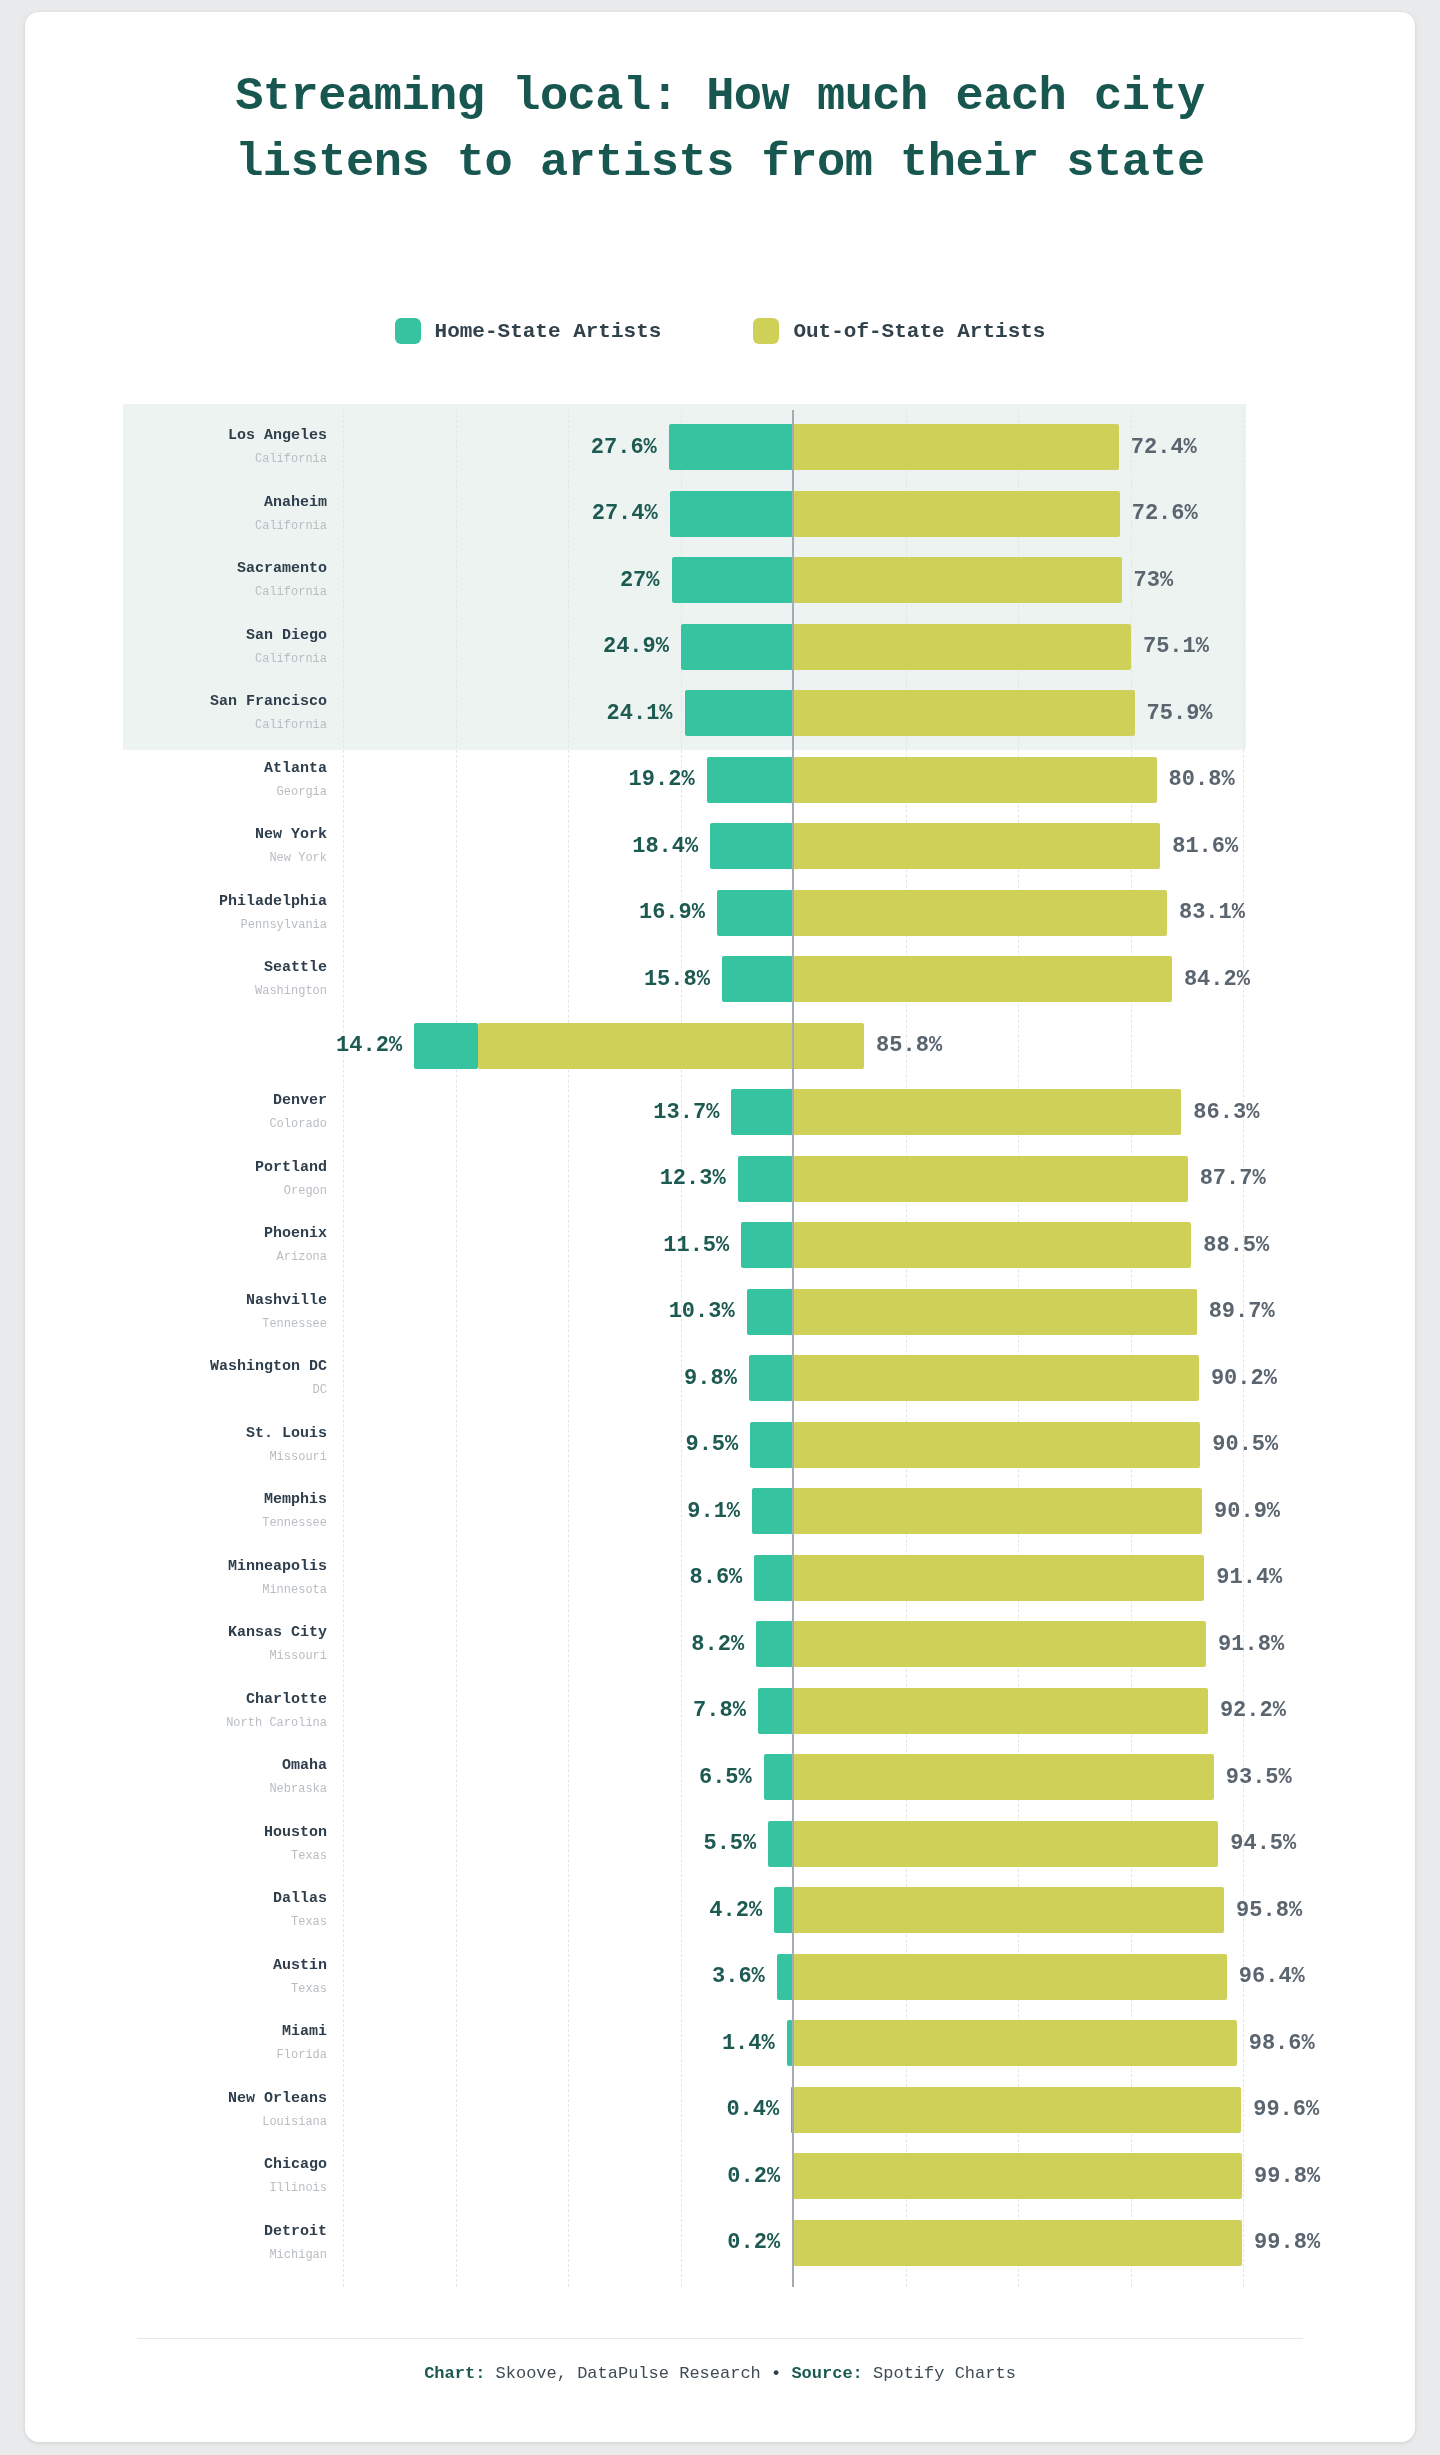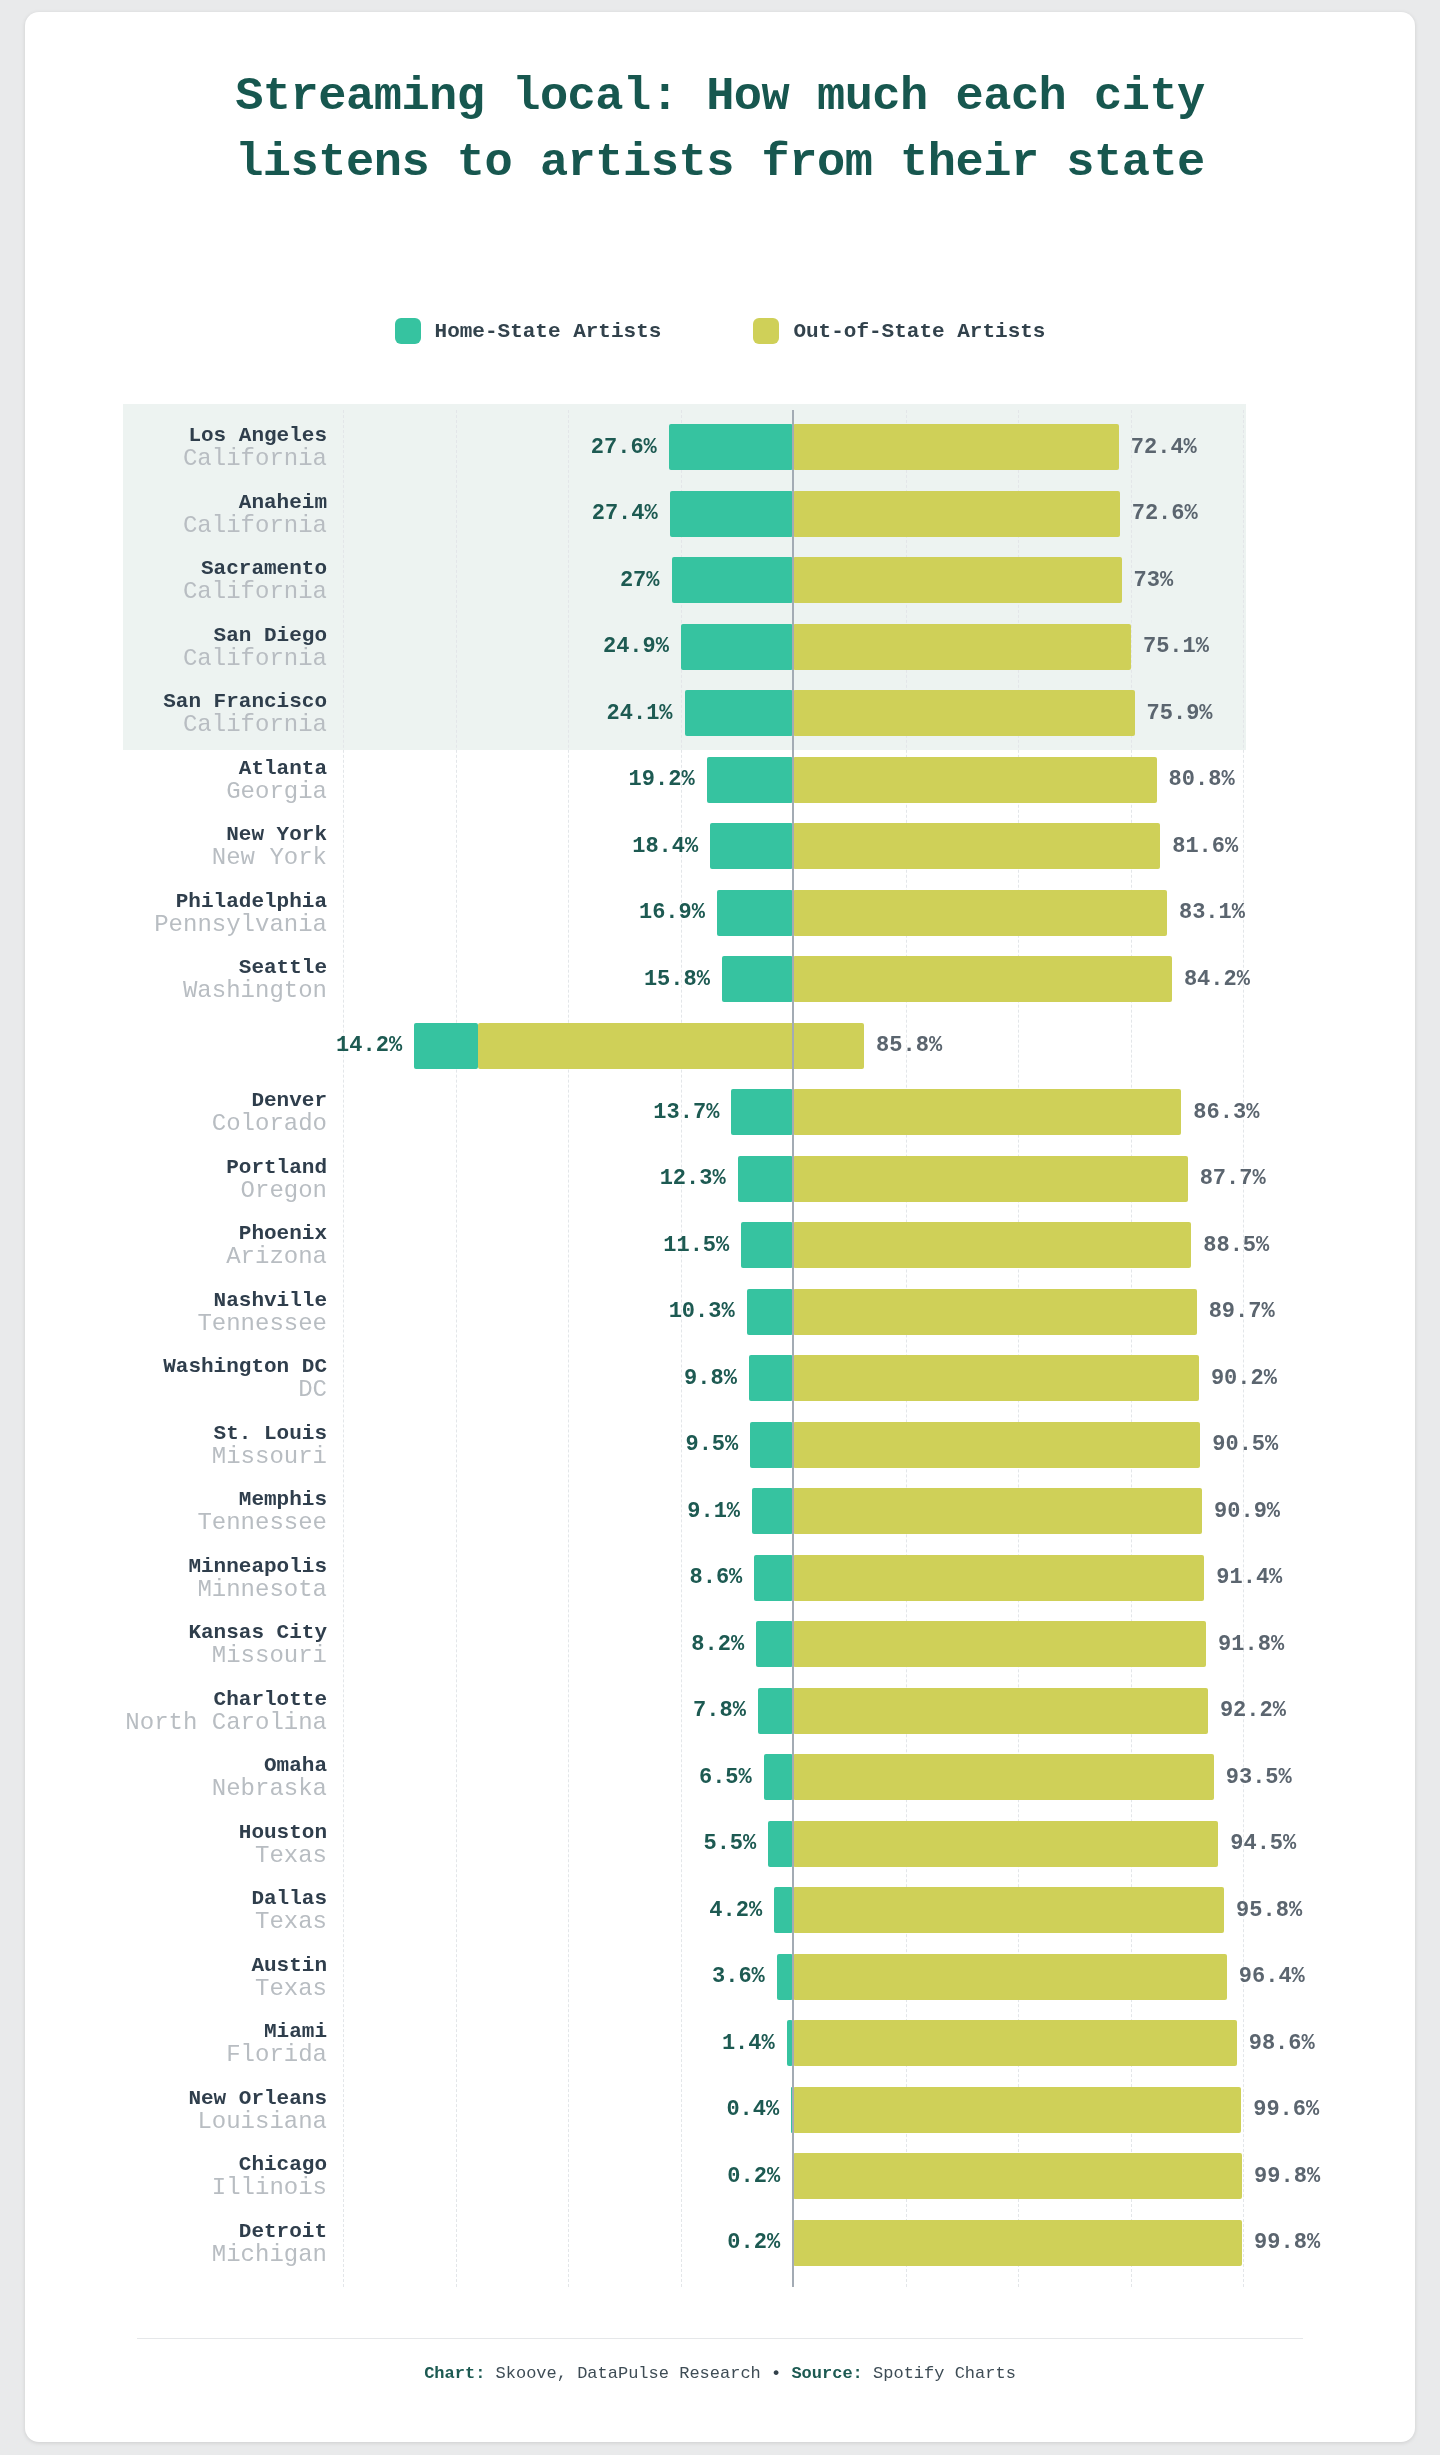--- a/index.html
+++ b/index.html
@@ -22,22 +22,22 @@
   .swatch{width:26px;height:26px;border-radius:6px;flex:none;}
   .legend-label{font-size:21px;font-weight:700;color:var(--legend-text);}
   .chart{position:absolute;top:392px;left:0;width:1390px;height:1905px;}
   .highlight{position:absolute;top:0;left:98px;width:1123px;height:346px;background:var(--highlight);z-index:0;}
   .gridlines{position:absolute;top:6px;left:315px;width:907px;height:1877px;z-index:0;}
   .gridline{position:absolute;top:0;bottom:0;width:0;border-left:1px dashed var(--grid);}
   .axis{position:absolute;top:6px;left:767px;width:2px;height:1877px;background:var(--axis);z-index:3;}
   .rows{position:absolute;top:10px;left:0;right:0;z-index:2;}
   .row{display:flex;align-items:center;height:66.5px;}
   .labels{width:315px;padding-right:13px;text-align:right;flex:none;}
-  .city{font-size:21px;font-weight:700;color:var(--city);line-height:24px;}
-  .state{font-size:24px;color:var(--state);line-height:22px;}
+  .city{font-size:15px;font-weight:700;color:var(--city);line-height:24px;}
+  .state{font-size:12px;color:var(--state);line-height:22px;}
   .zone-left{width:453px;flex:none;display:flex;justify-content:flex-end;align-items:center;gap:12px;}
   .zone-right{flex:1;display:flex;justify-content:flex-start;align-items:center;gap:12px;}
   .bar{height:46px;border-radius:2px;flex:none;}
   .bar-home{background:var(--bar-home);}
   .bar-out{background:var(--bar-out);}
   .pct{font-size:22px;font-weight:700;white-space:nowrap;}
   .pct-home{color:var(--pct-home);}
   .pct-out{color:var(--pct-out);}
   .footer-rule{position:absolute;top:2326px;left:112px;right:112px;height:1px;background:var(--rule);}
   .footer{position:absolute;top:2352px;left:0;right:0;text-align:center;font-size:17px;color:var(--footer-text);}

